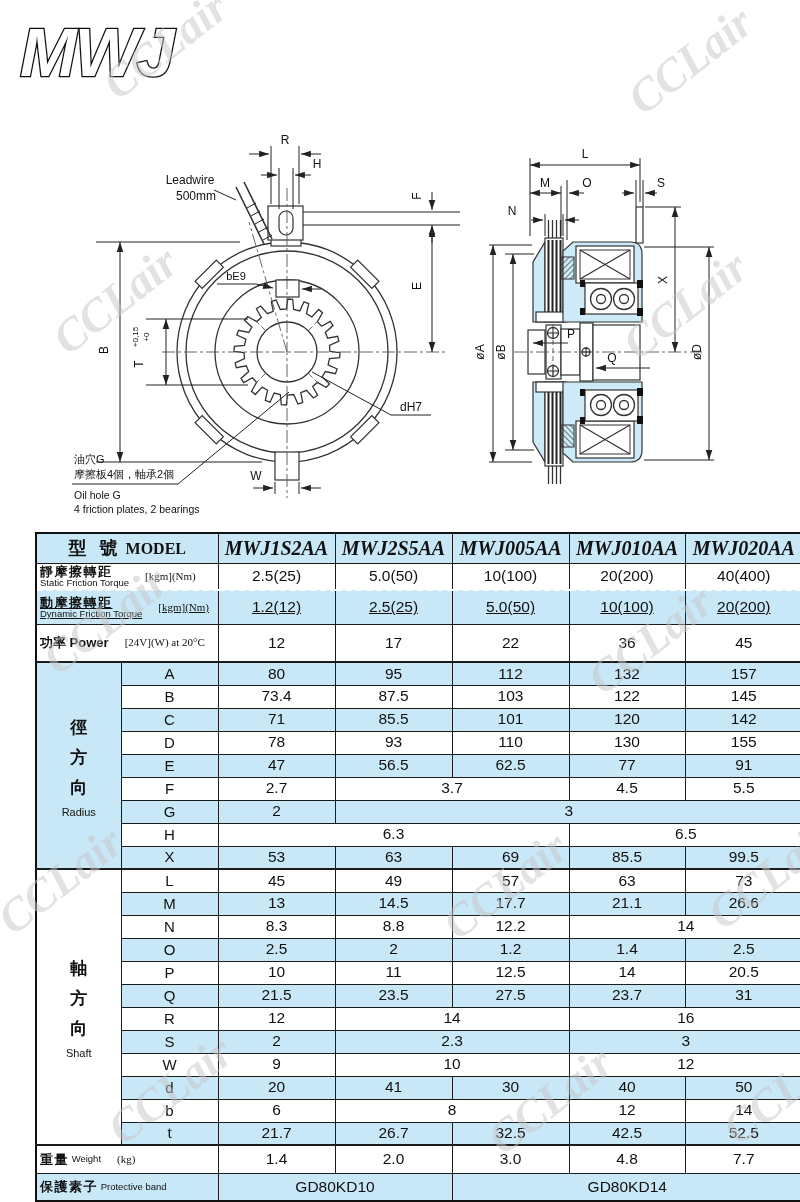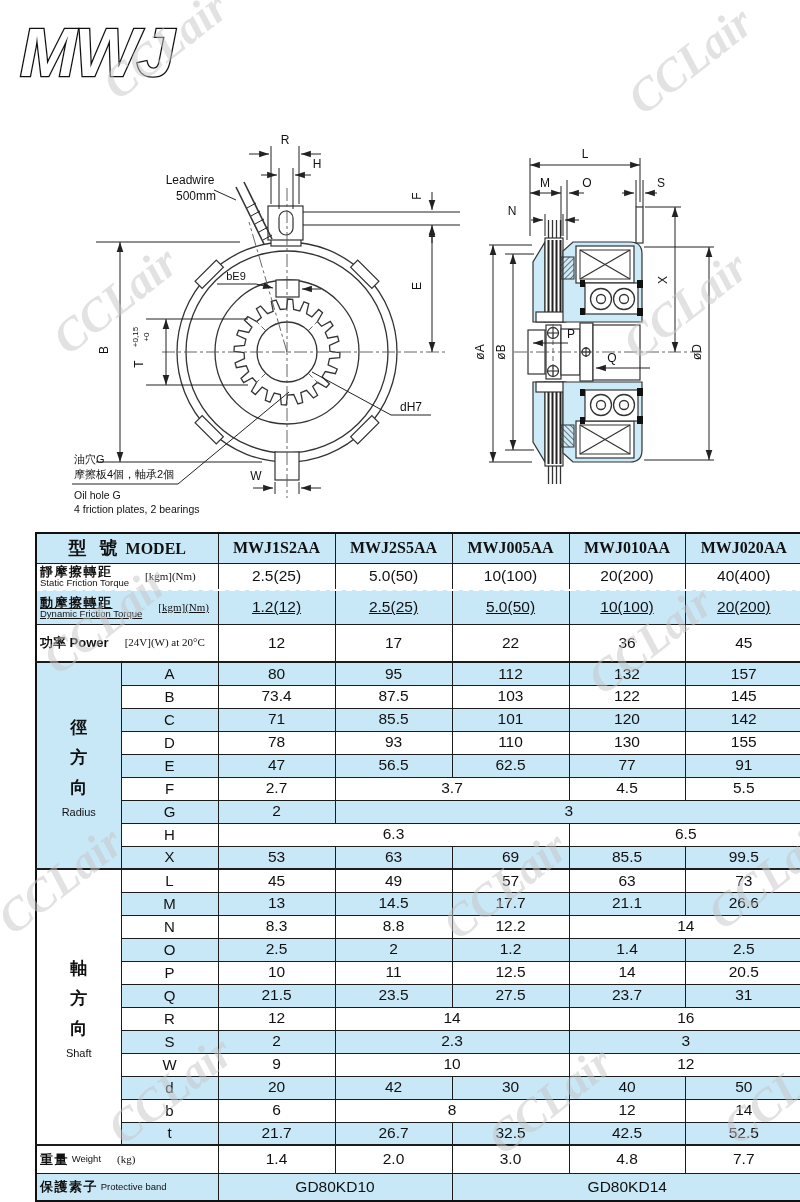--- a/index.html
+++ b/index.html
@@ -27,21 +27,21 @@
   
   .tblwrap{position:absolute;left:35px;top:532px;}
   table{border-collapse:collapse;table-layout:fixed;width:767px;height:666px;border:2.5px solid #111;}
   td{border:1.5px solid #1c1c1c;text-align:center;vertical-align:middle;padding:0;font-size:15px;line-height:1.05;}
   tr.sh td{background:var(--shade);}
   td.group{background:#fff;}
   tr.dash td{border-top:2.2px dashed #fff;}
   tr.thick td{border-top-width:2.4px;}
   td.mlbl .mzh{font-size:18px;font-weight:bold;letter-spacing:4px;}
   td.mlbl .men{font-size:16px;font-weight:bold;font-family:"Liberation Serif",serif;}
-  td.model{font-family:"Liberation Serif",serif;font-weight:bold;font-size:16px;}
+  td.model{font-family:"Liberation Serif",serif;font-weight:bold;font-size:20px;font-style:italic;}
   .sl{display:flex;align-items:center;justify-content:flex-start;padding:1px 3px;text-align:left;}
   .slt{display:flex;flex-direction:column;}
   .sl .zh{font-size:13px;font-weight:bold;letter-spacing:1.5px;white-space:nowrap;}
   .sl .en{font-size:9.5px;white-space:nowrap;}
   .sl .unit{font-size:11px;font-family:"Liberation Serif",serif;margin-left:16px;white-space:nowrap;}
   .sl .pzh{font-size:13px;font-weight:bold;}
   .kgap{margin-left:14px;}
   td.val{font-size:15.5px;}
   td.dletter{font-size:15px;}
   td.group .gzh div{font-size:17px;font-weight:bold;line-height:30px;}
@@ -472,21 +472,21 @@
           </tr>
           <tr style="height: 23px;">
             <td class="dletter">W</td>
             <td class="val">9</td>
             <td class="val" colspan="2">10</td>
             <td class="val" colspan="2">12</td>
           </tr>
           <tr class="sh" style="height: 23px;">
             <td class="dletter">d</td>
             <td class="val">20</td>
-            <td class="val">42</td>
+            <td class="val">41</td>
             <td class="val">30</td>
             <td class="val">40</td>
             <td class="val">50</td>
           </tr>
           <tr style="height: 23px;">
             <td class="dletter">b</td>
             <td class="val">6</td>
             <td class="val" colspan="2">8</td>
             <td class="val">12</td>
             <td class="val">14</td>

